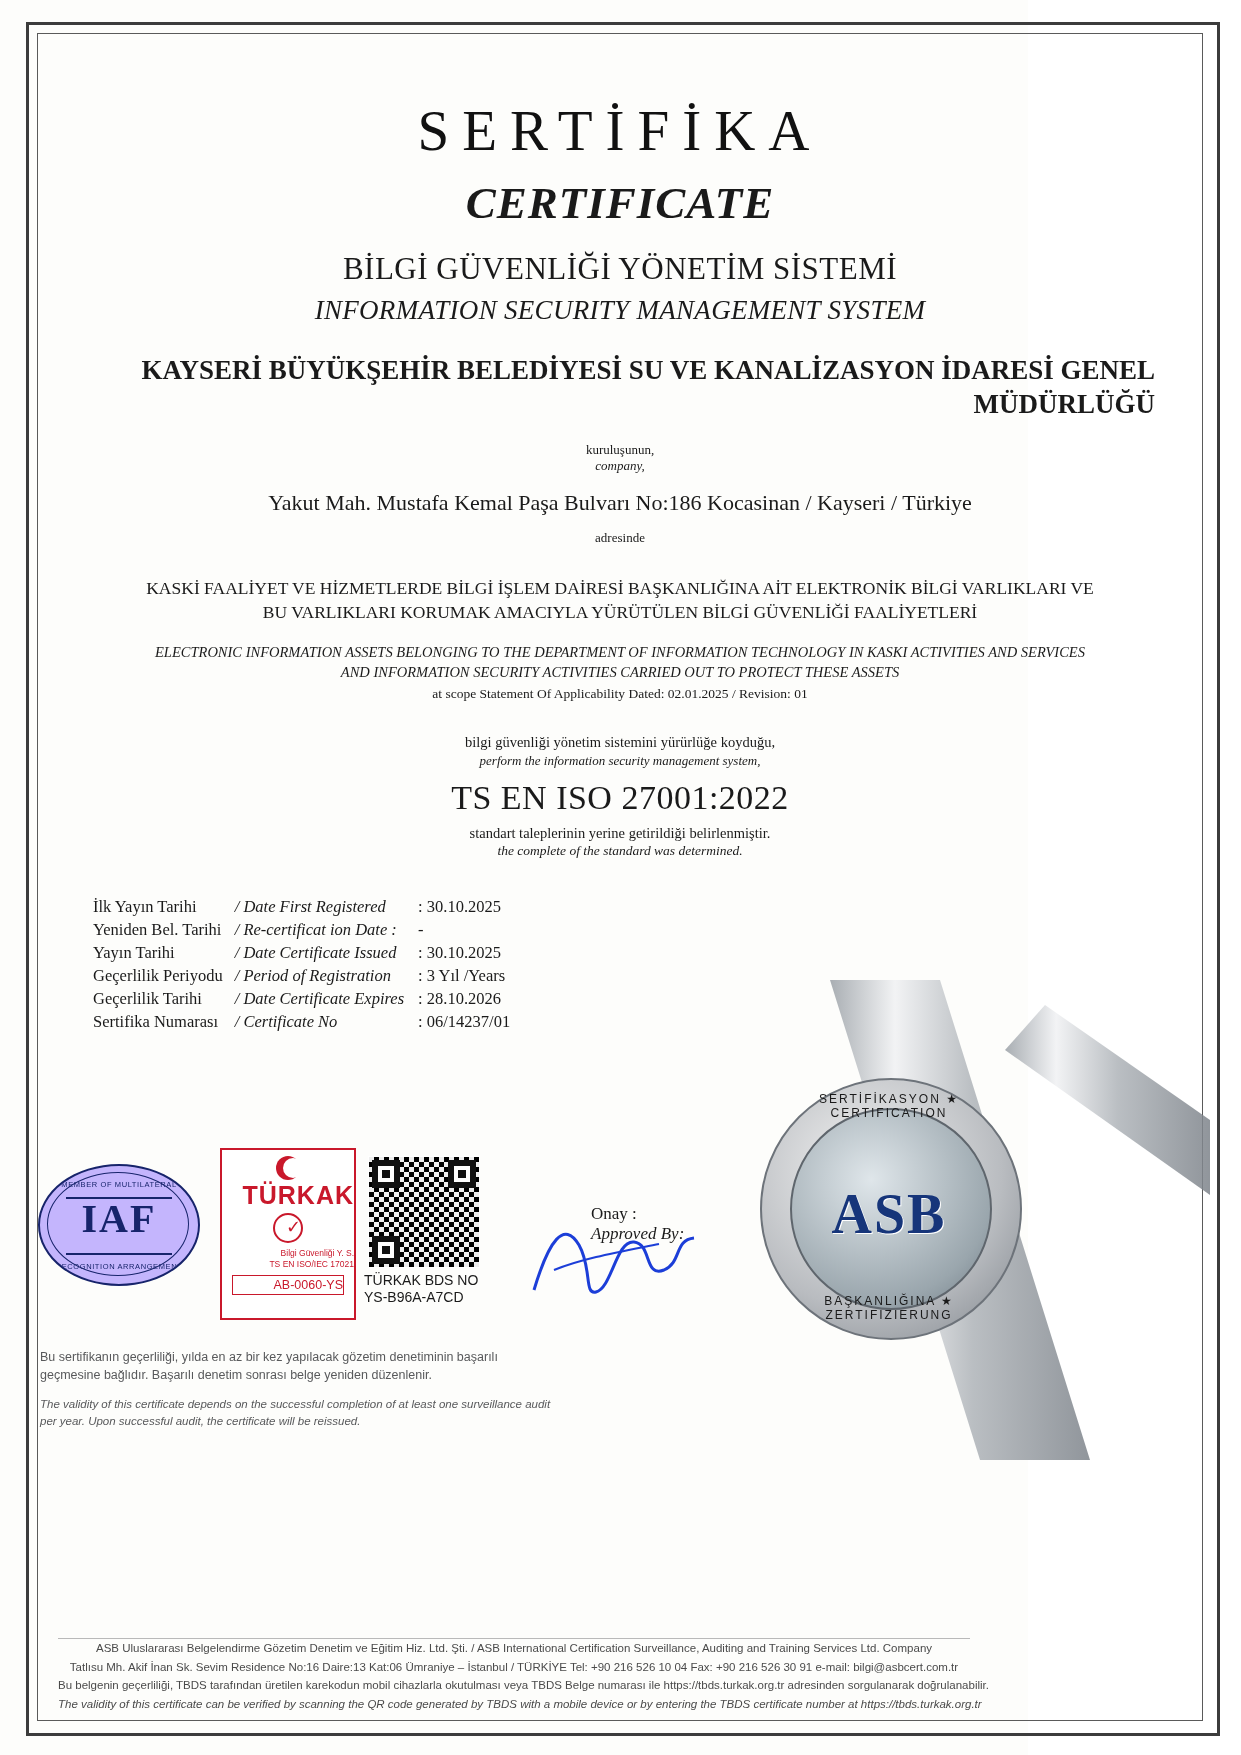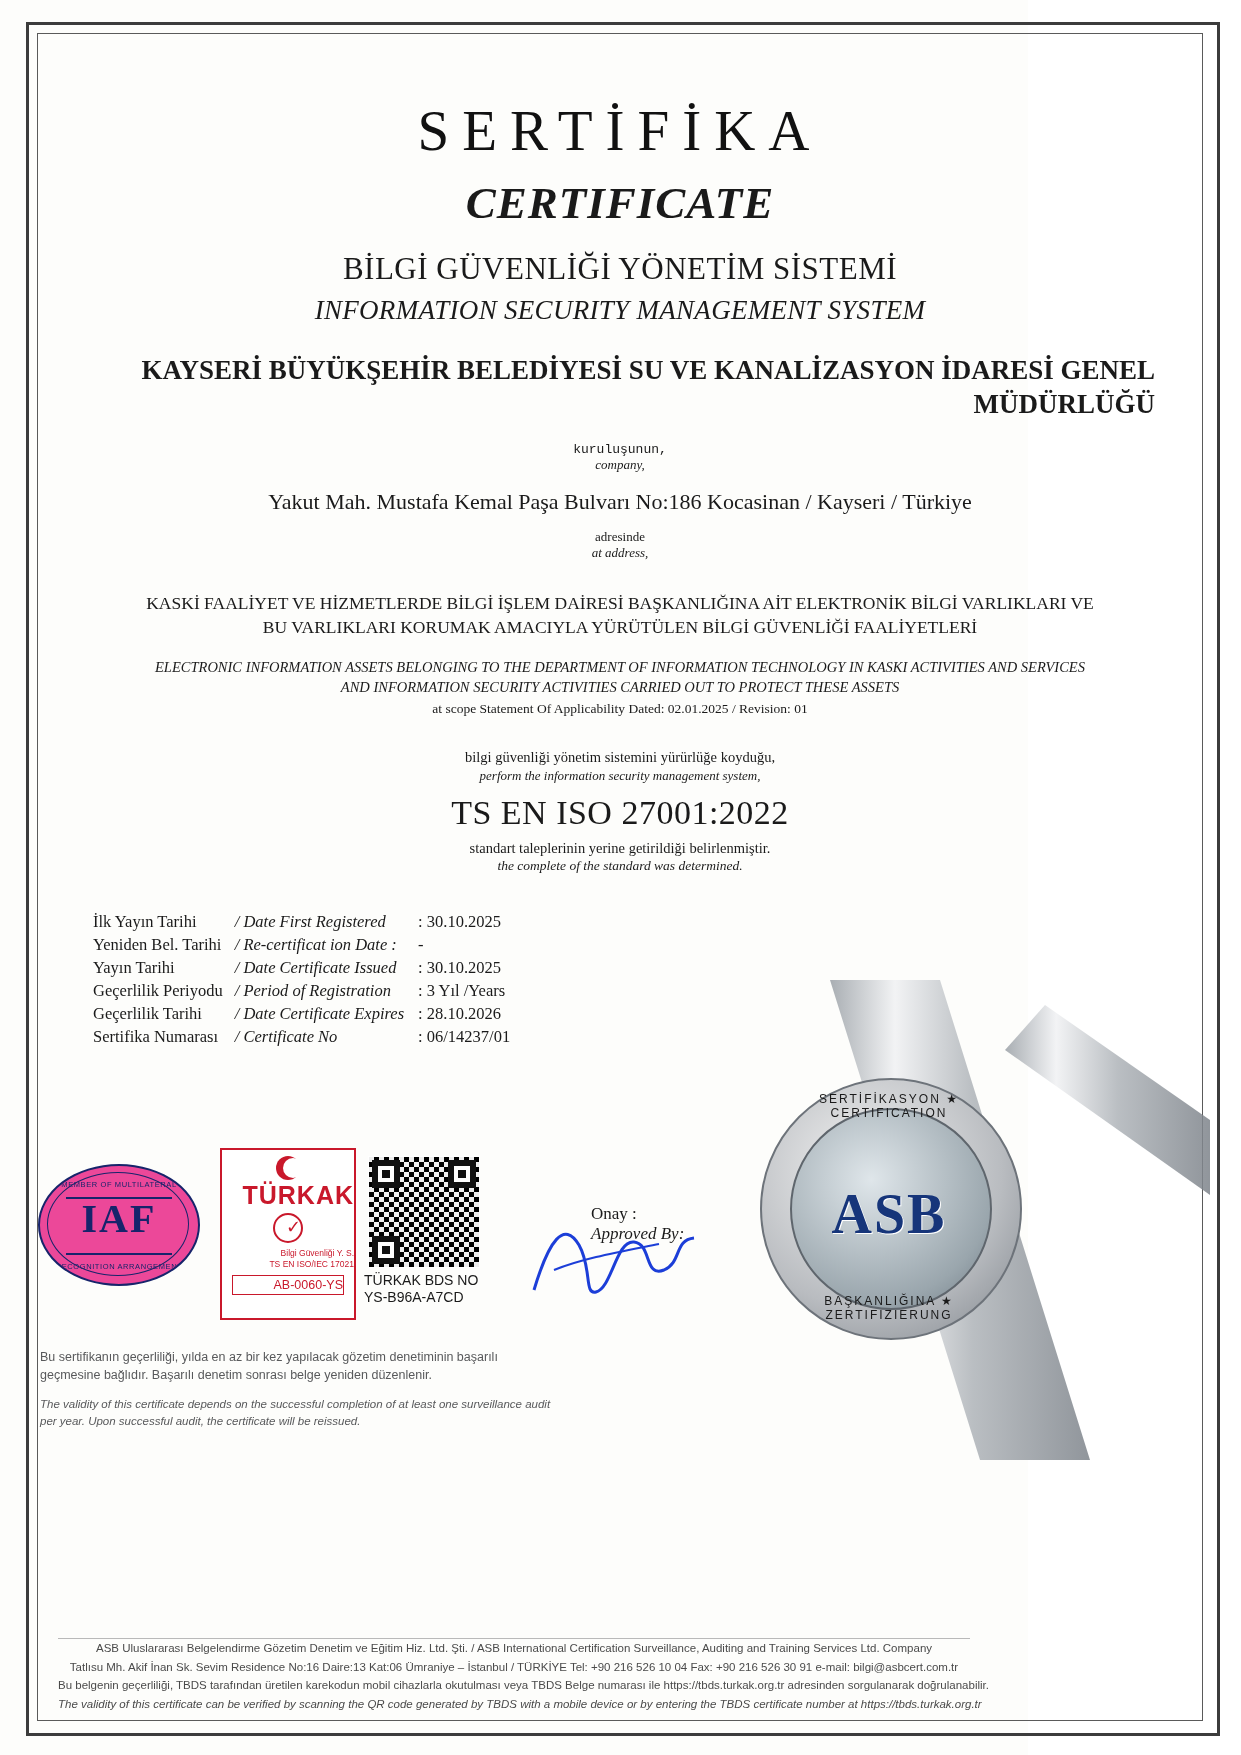--- a/index.html
+++ b/index.html
@@ -77,21 +77,20 @@
     font-size: 27px;
     font-weight: 700;
     margin-top: 28px;
     line-height: 1.25;
     padding: 0 30px;
   }
   .t-small-tr {
     text-align: center;
     font-size: 13px;
     margin-top: 20px;
-    font-family: Liberation Mono, monospace;
   }
   .t-small-en {
     text-align: center;
     font-size: 13px;
     font-style: italic;
   }
   .t-address {
     text-align: center;
     font-size: 22px;
     margin-top: 16px;
@@ -185,21 +184,21 @@
     width: 1050px;
     height: 180px;
   }
   
   .iaf {
     position: absolute;
     left: 0; top: 22px;
     width: 158px; height: 118px;
     border-radius: 50%;
     border: 2px solid #17246b;
-    background: #ec4899;
+    background: #c4b5fd;
     overflow: hidden;
   }
   .iaf .ring {
     position: absolute;
     left: 7px; top: 6px;
     width: 140px; height: 102px;
     border-radius: 50%;
     border: 1px solid #17246b;
   }
   .iaf .txt-top {
@@ -435,21 +434,20 @@
     <div class="t-certificate">CERTIFICATE</div>
     <div class="t-bgys">BİLGİ GÜVENLİĞİ YÖNETİM SİSTEMİ</div>
     <div class="t-isms">INFORMATION SECURITY MANAGEMENT SYSTEM</div>
 
     <div class="t-company">KAYSERİ BÜYÜKŞEHİR BELEDİYESİ SU VE KANALİZASYON İDARESİ GENEL MÜDÜRLÜĞÜ</div>
     <div class="t-small-tr">kuruluşunun,</div>
     <div class="t-small-en">company,</div>
 
     <div class="t-address">Yakut Mah. Mustafa Kemal Paşa Bulvarı No:186 Kocasinan / Kayseri / Türkiye</div>
     <div class="t-addr-tr">adresinde</div>
-    <div class="t-addr-en">at address,</div>
 
     <div class="t-scope-tr">KASKİ FAALİYET VE HİZMETLERDE BİLGİ İŞLEM DAİRESİ BAŞKANLIĞINA AİT ELEKTRONİK BİLGİ VARLIKLARI VE BU VARLIKLARI KORUMAK AMACIYLA YÜRÜTÜLEN BİLGİ GÜVENLİĞİ FAALİYETLERİ</div>
     <div class="t-scope-en">ELECTRONIC INFORMATION ASSETS BELONGING TO THE DEPARTMENT OF INFORMATION TECHNOLOGY IN KASKI ACTIVITIES AND SERVICES AND INFORMATION SECURITY ACTIVITIES CARRIED OUT TO PROTECT THESE ASSETS</div>
 
     <div class="t-soa-en">at scope Statement Of Applicability Dated:  02.01.2025  / Revision: 01</div>
 
     <div class="t-perform-tr">bilgi güvenliği yönetim sistemini yürürlüğe koyduğu,</div>
     <div class="t-perform-en">perform the information security management system,</div>
     <div class="t-standard">TS EN ISO 27001:2022</div>
     <div class="t-compl-tr">standart taleplerinin yerine getirildiği belirlenmiştir.</div>

